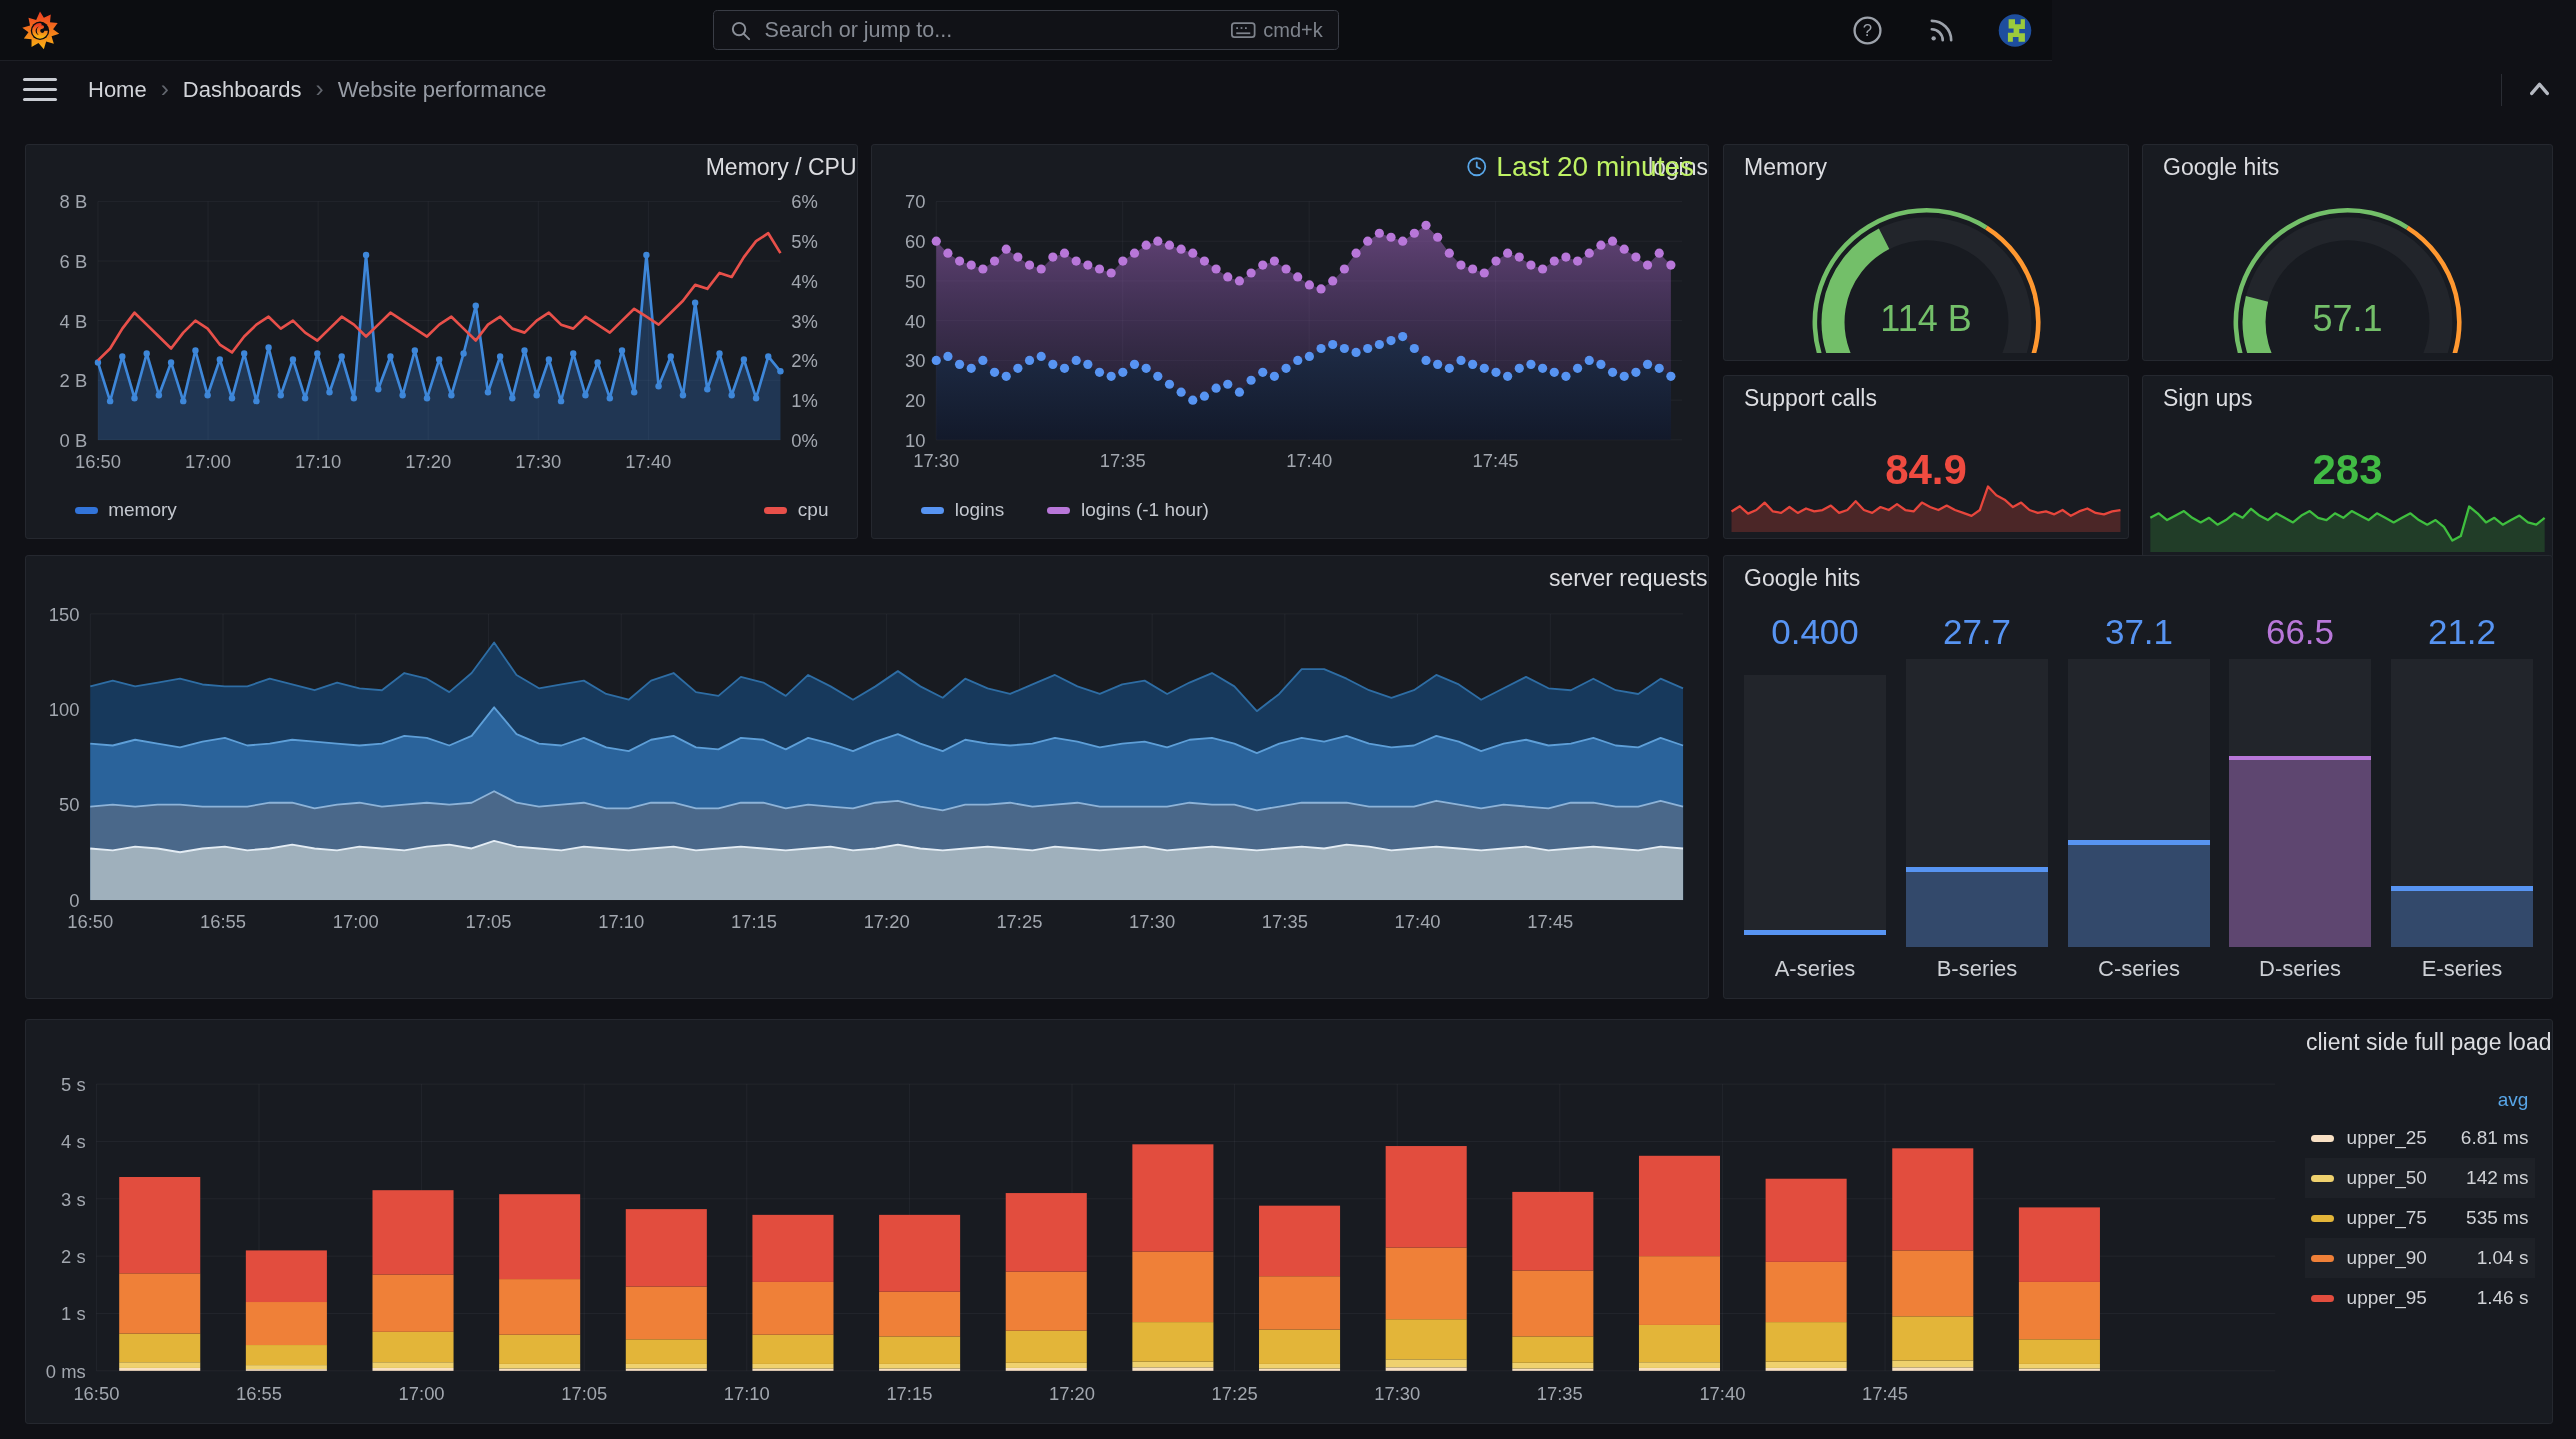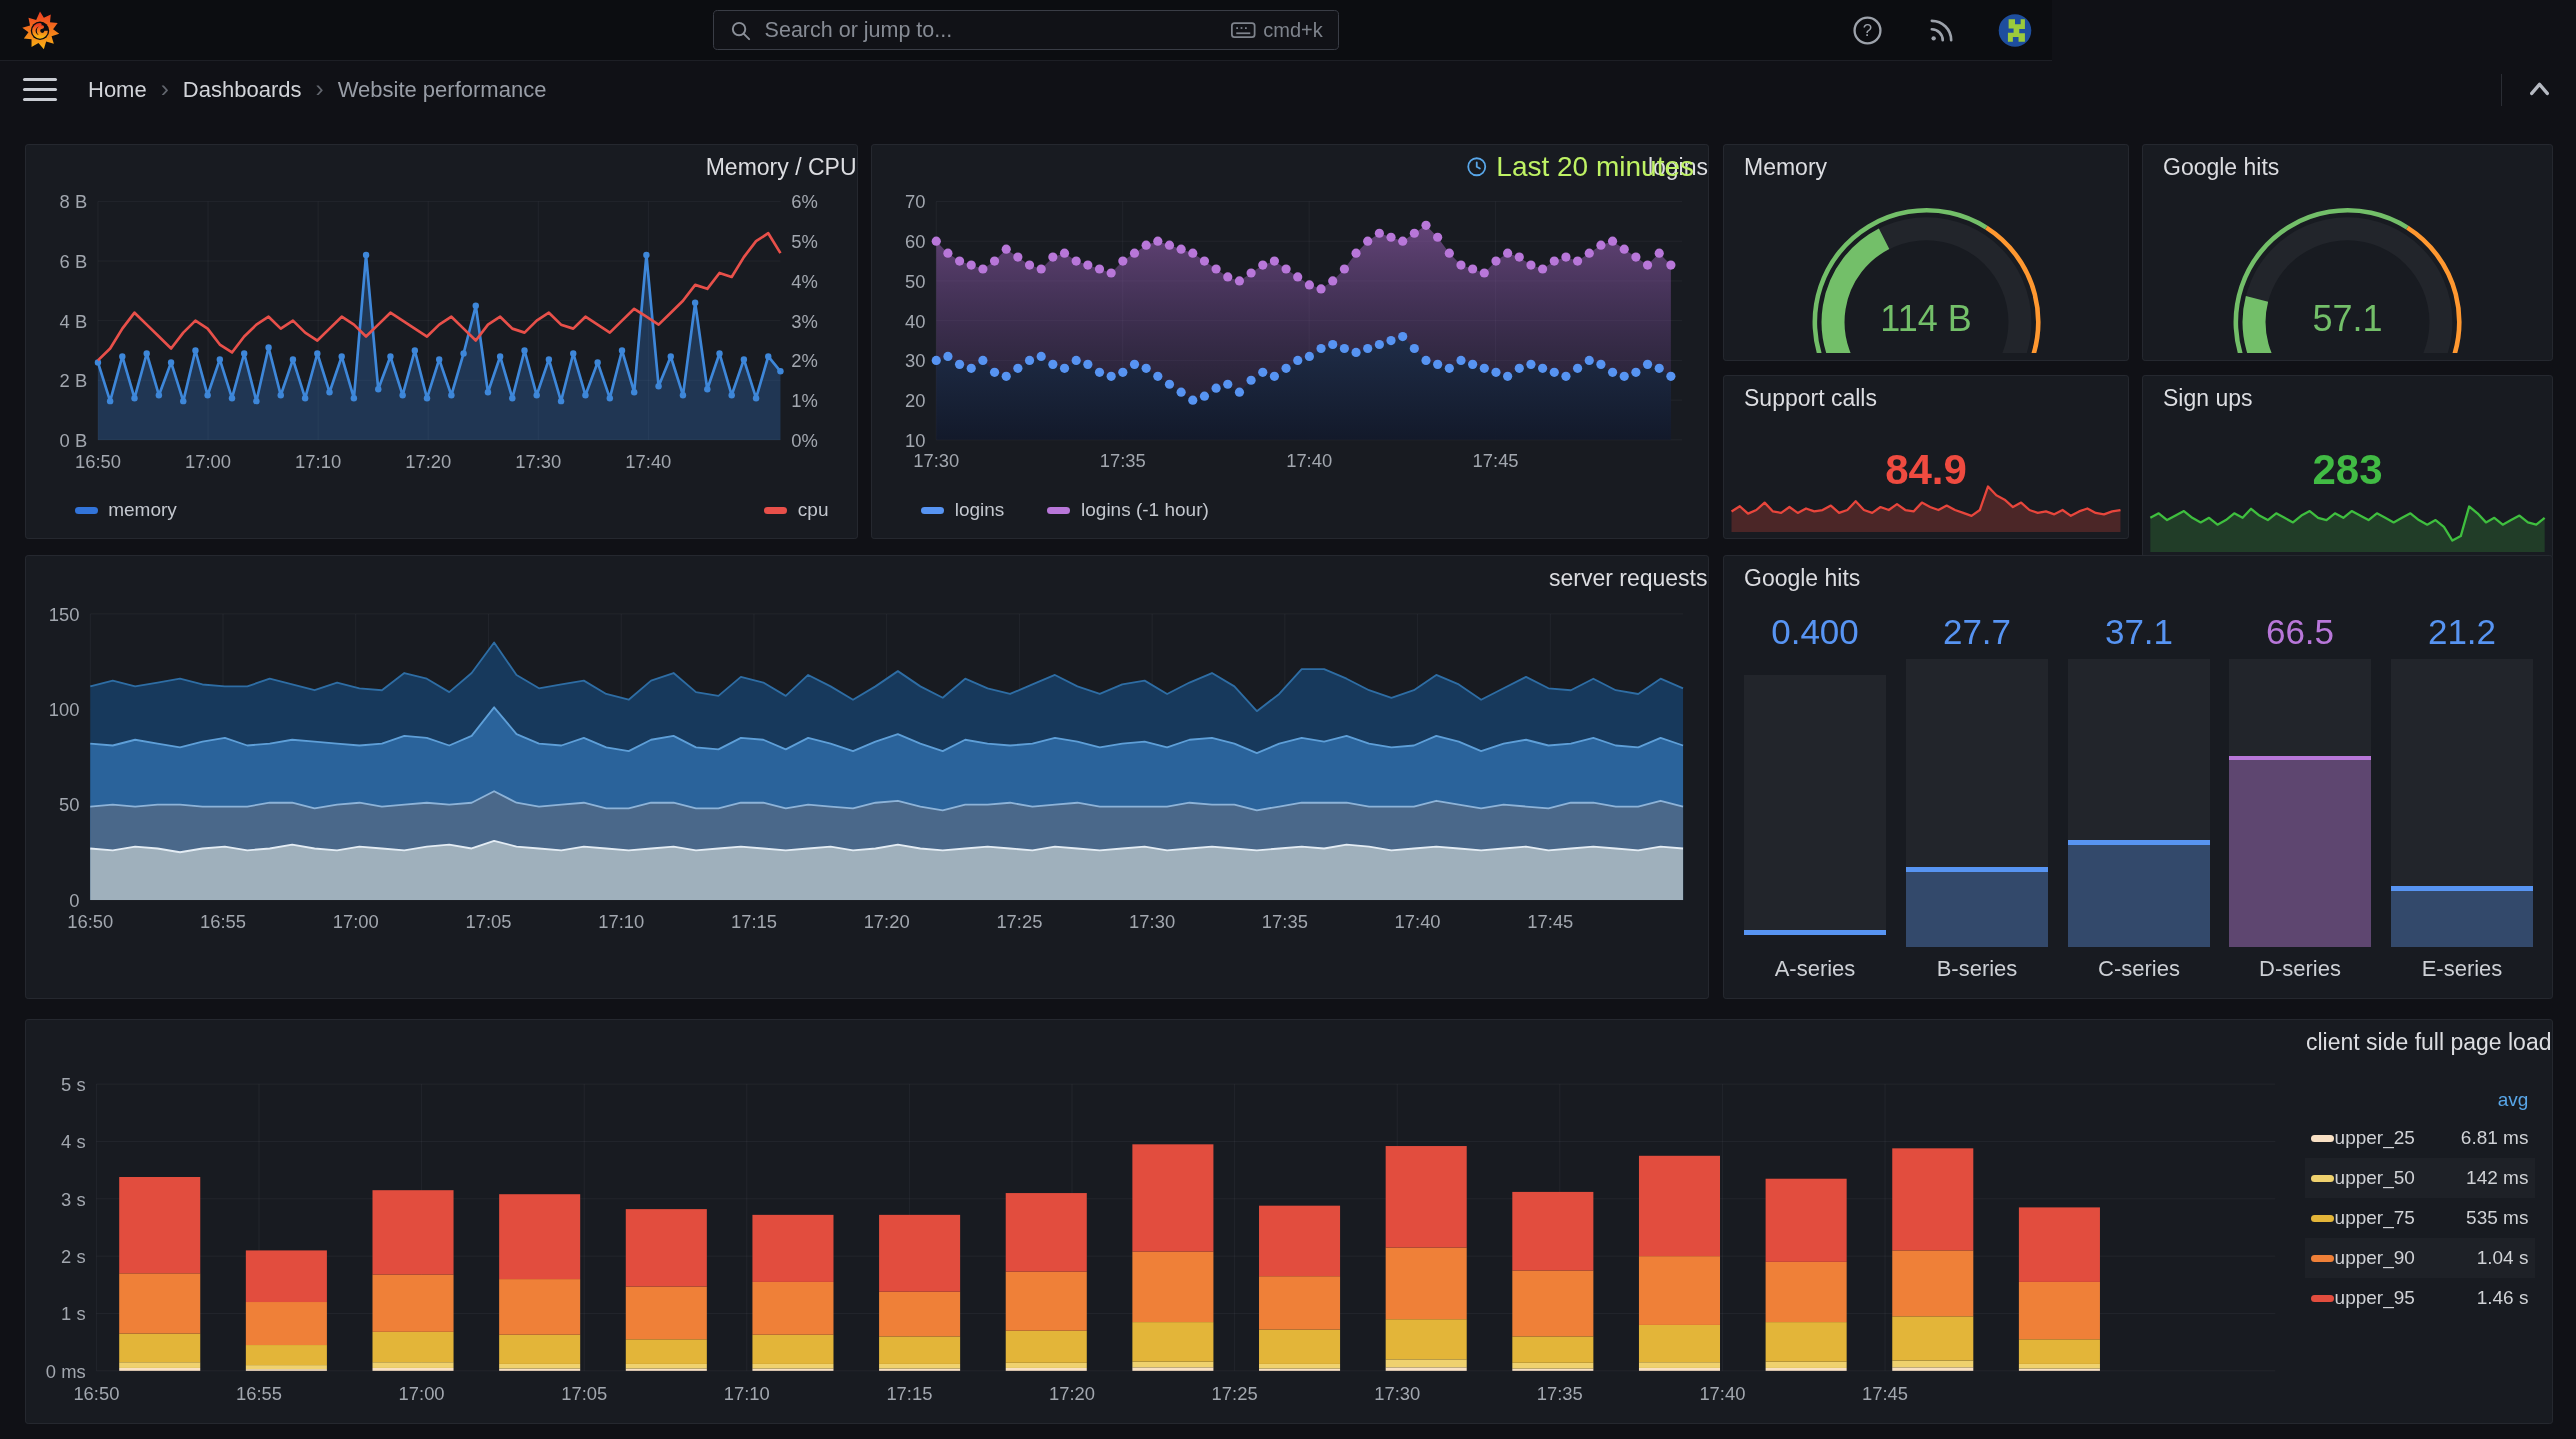--- a/index.html
+++ b/index.html
@@ -43,21 +43,21 @@
   .bgcol{position:absolute;display:flex;flex-direction:column;align-items:center}
   .bgval{font-size:35px;font-weight:500;height:49px;line-height:44px}
   .bgtrack{position:relative;width:100%;flex:1;background:#22252b}
   .bgfill{position:absolute;left:0;right:0;bottom:0}
   .bgcap{position:absolute;left:0;right:0;top:0;height:4.6px}
   .bglabel{height:40px;line-height:44px;font-size:22px;color:#cdd0d5}
   .ltable{position:absolute;right:17px;top:64px;width:230px;font-size:19px}
   .lt-head{height:34px;line-height:31px;text-align:right;color:#58a6e8;font-weight:500;cursor:pointer;padding-right:6.1px}
   .lt-row{height:40px;display:flex;align-items:center;padding:0 6.1px}
   .lt-row.alt{background:#1e2127}
-  .lt-name{flex:1;color:#d0d2d6;margin-left:1px;cursor:pointer}
+  .lt-name{flex:1;color:#d0d2d6;margin-left:13px;cursor:pointer}
   .lt-val{color:#d0d2d6}
   svg{display:block}
 </style>
 </head>
 <body>
 
 <div class="navbar">
   <svg class="logo" viewBox="0 0 52 52">
     <defs>
       <linearGradient id="glg" x1="0" y1="0" x2="0" y2="1">

